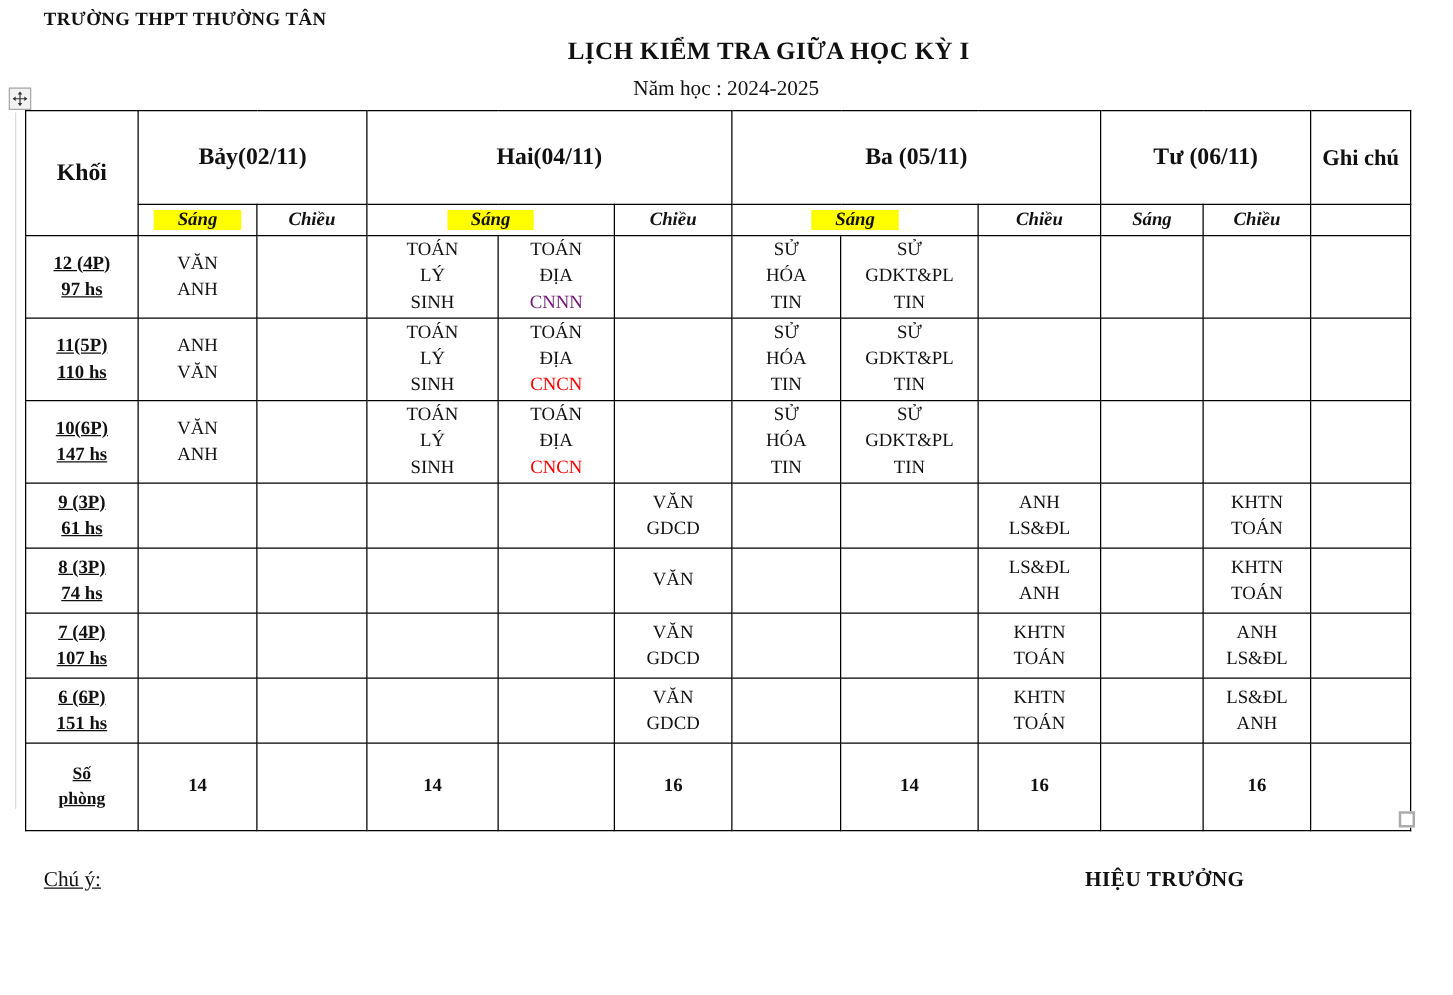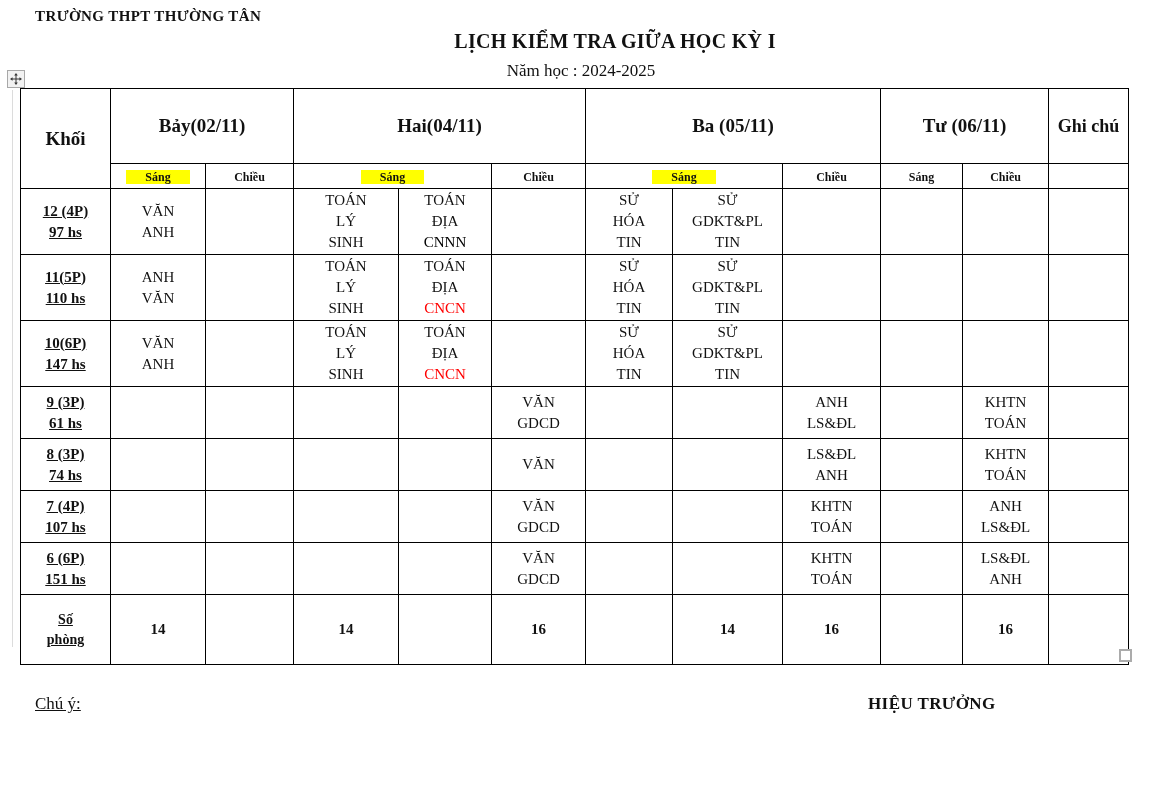--- a/index.html
+++ b/index.html
@@ -19,21 +19,21 @@
 
   table.sched { position:absolute; left:20px; top:88px; width:1108px; border-collapse:collapse; table-layout:fixed; }
   table.sched th, table.sched td { border:1px solid #000; text-align:center; vertical-align:middle;
                                    overflow:hidden; padding:0 1px; }
   thead tr.h1 { height:75px;margin-top:31px; }
   thead tr.h2 { height:25px; }
   thead th { font-weight:bold; }
   th.corner { font-size:19px; }
   th.day    { font-size:19px; }
   th.note   { font-size:18px; vertical-align:top; padding-top:5px; line-height:23px; }
-  .sess { font-size:12px; font-weight:bold; padding:0 19px; }
+  .sess { font-size:15px; font-weight:bold; padding:0 19px;font-style:italic; }
 
   tbody tr { height:52px; }
   tbody tr:nth-child(-n+3) { height:66px; }
   tbody tr:last-child { height:70px; }
   tbody td { font-size:15px; line-height:21px; }
   tbody td.khoi { font-weight:bold;text-decoration:underline; }
   tbody tr:last-child td { font-weight:bold; }
   tbody tr:last-child td.khoi { font-size:14px; line-height:20px; }
 
   .note-heading { position:absolute; left:35px; top:694px; font-size:17px; font-weight:normal; text-decoration:underline; }
@@ -107,21 +107,21 @@
         </td>
         <td></td>
         <td>
           <div>TOÁN</div>
           <div>LÝ</div>
           <div>SINH</div>
         </td>
         <td>
           <div>TOÁN</div>
           <div>ĐỊA</div>
-          <div style="color: #000000;">CNNN</div>
+          <div style="color: #701a75;">CNNN</div>
         </td>
         <td></td>
         <td>
           <div>SỬ</div>
           <div>HÓA</div>
           <div>TIN</div>
         </td>
         <td>
           <div>SỬ</div>
           <div>GDKT&amp;PL</div>

